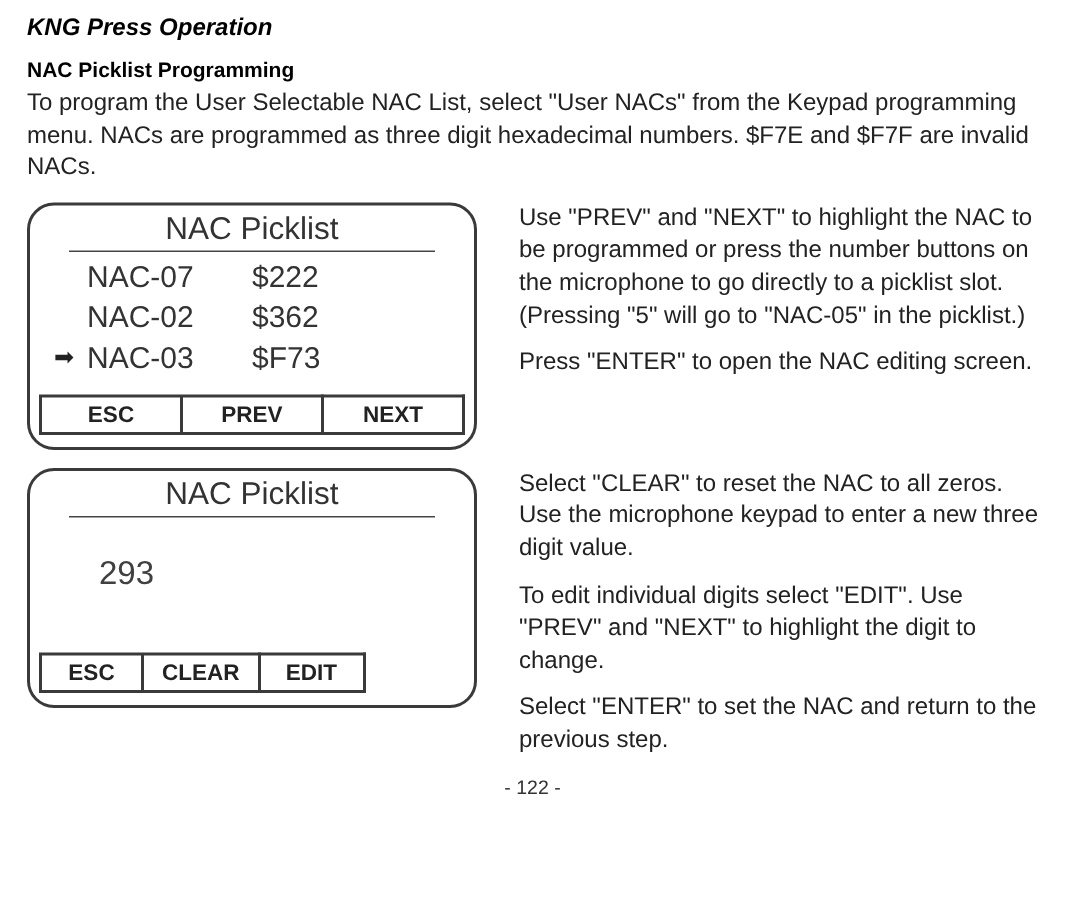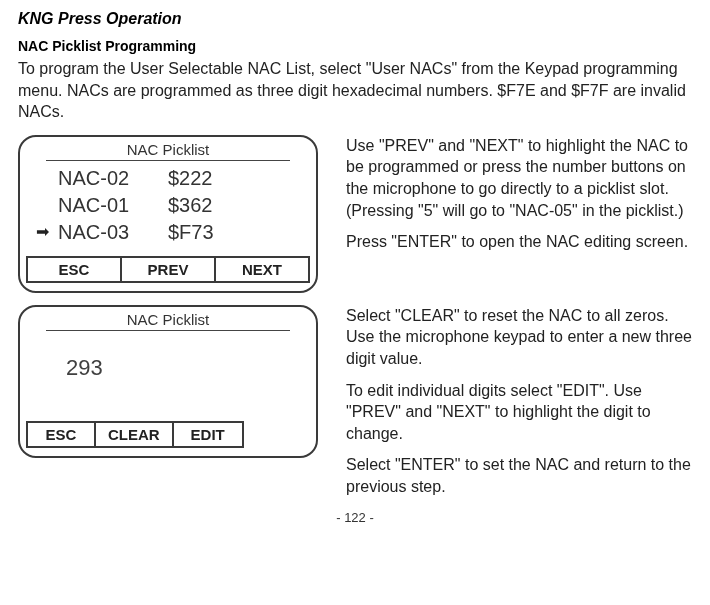--- a/index.html
+++ b/index.html
@@ -42,21 +42,21 @@
     .screen {
       width: 300px;
       border: 2.5px solid #3a3a3a;
       border-radius: 18px;
       background: #fff;
       flex-shrink: 0;
       overflow: hidden;
     }
     .screen-title {
       text-align: center;
-      font-size: 15px;
+      font-size: 21px;
       padding: 4px 0 2px 0;
       margin: 0 26px;
       border-bottom: 1.5px solid #444;
       color: #333;
     }
     .screen-body {
       padding: 4px 16px 10px 16px;
       min-height: 90px;
     }
     .nac-row {
@@ -130,26 +130,26 @@
 <div class="header-operation">KNG Press Operation</div>
 <div class="section-title">NAC Picklist Programming</div>
 <div class="intro-text">To program the User Selectable NAC List, select "User NACs" from the Keypad programming menu. NACs are programmed as three digit hexadecimal numbers. $F7E and $F7F are invalid NACs.</div>
 
 <div class="row">
   <div class="screen">
     <div class="screen-title">NAC Picklist</div>
     <div class="screen-body">
       <div class="nac-row">
         <span class="nac-arrow"></span>
-        <span class="nac-label">NAC-02</span>
+        <span class="nac-label">NAC-07</span>
         <span class="nac-value">$222</span>
       </div>
       <div class="nac-row">
         <span class="nac-arrow"></span>
-        <span class="nac-label">NAC-01</span>
+        <span class="nac-label">NAC-02</span>
         <span class="nac-value">$362</span>
       </div>
       <div class="nac-row">
         <span class="nac-arrow">➡</span>
         <span class="nac-label">NAC-03</span>
         <span class="nac-value">$F73</span>
       </div>
     </div>
     <div class="screen-buttons">
       <div class="screen-btn">ESC</div>

